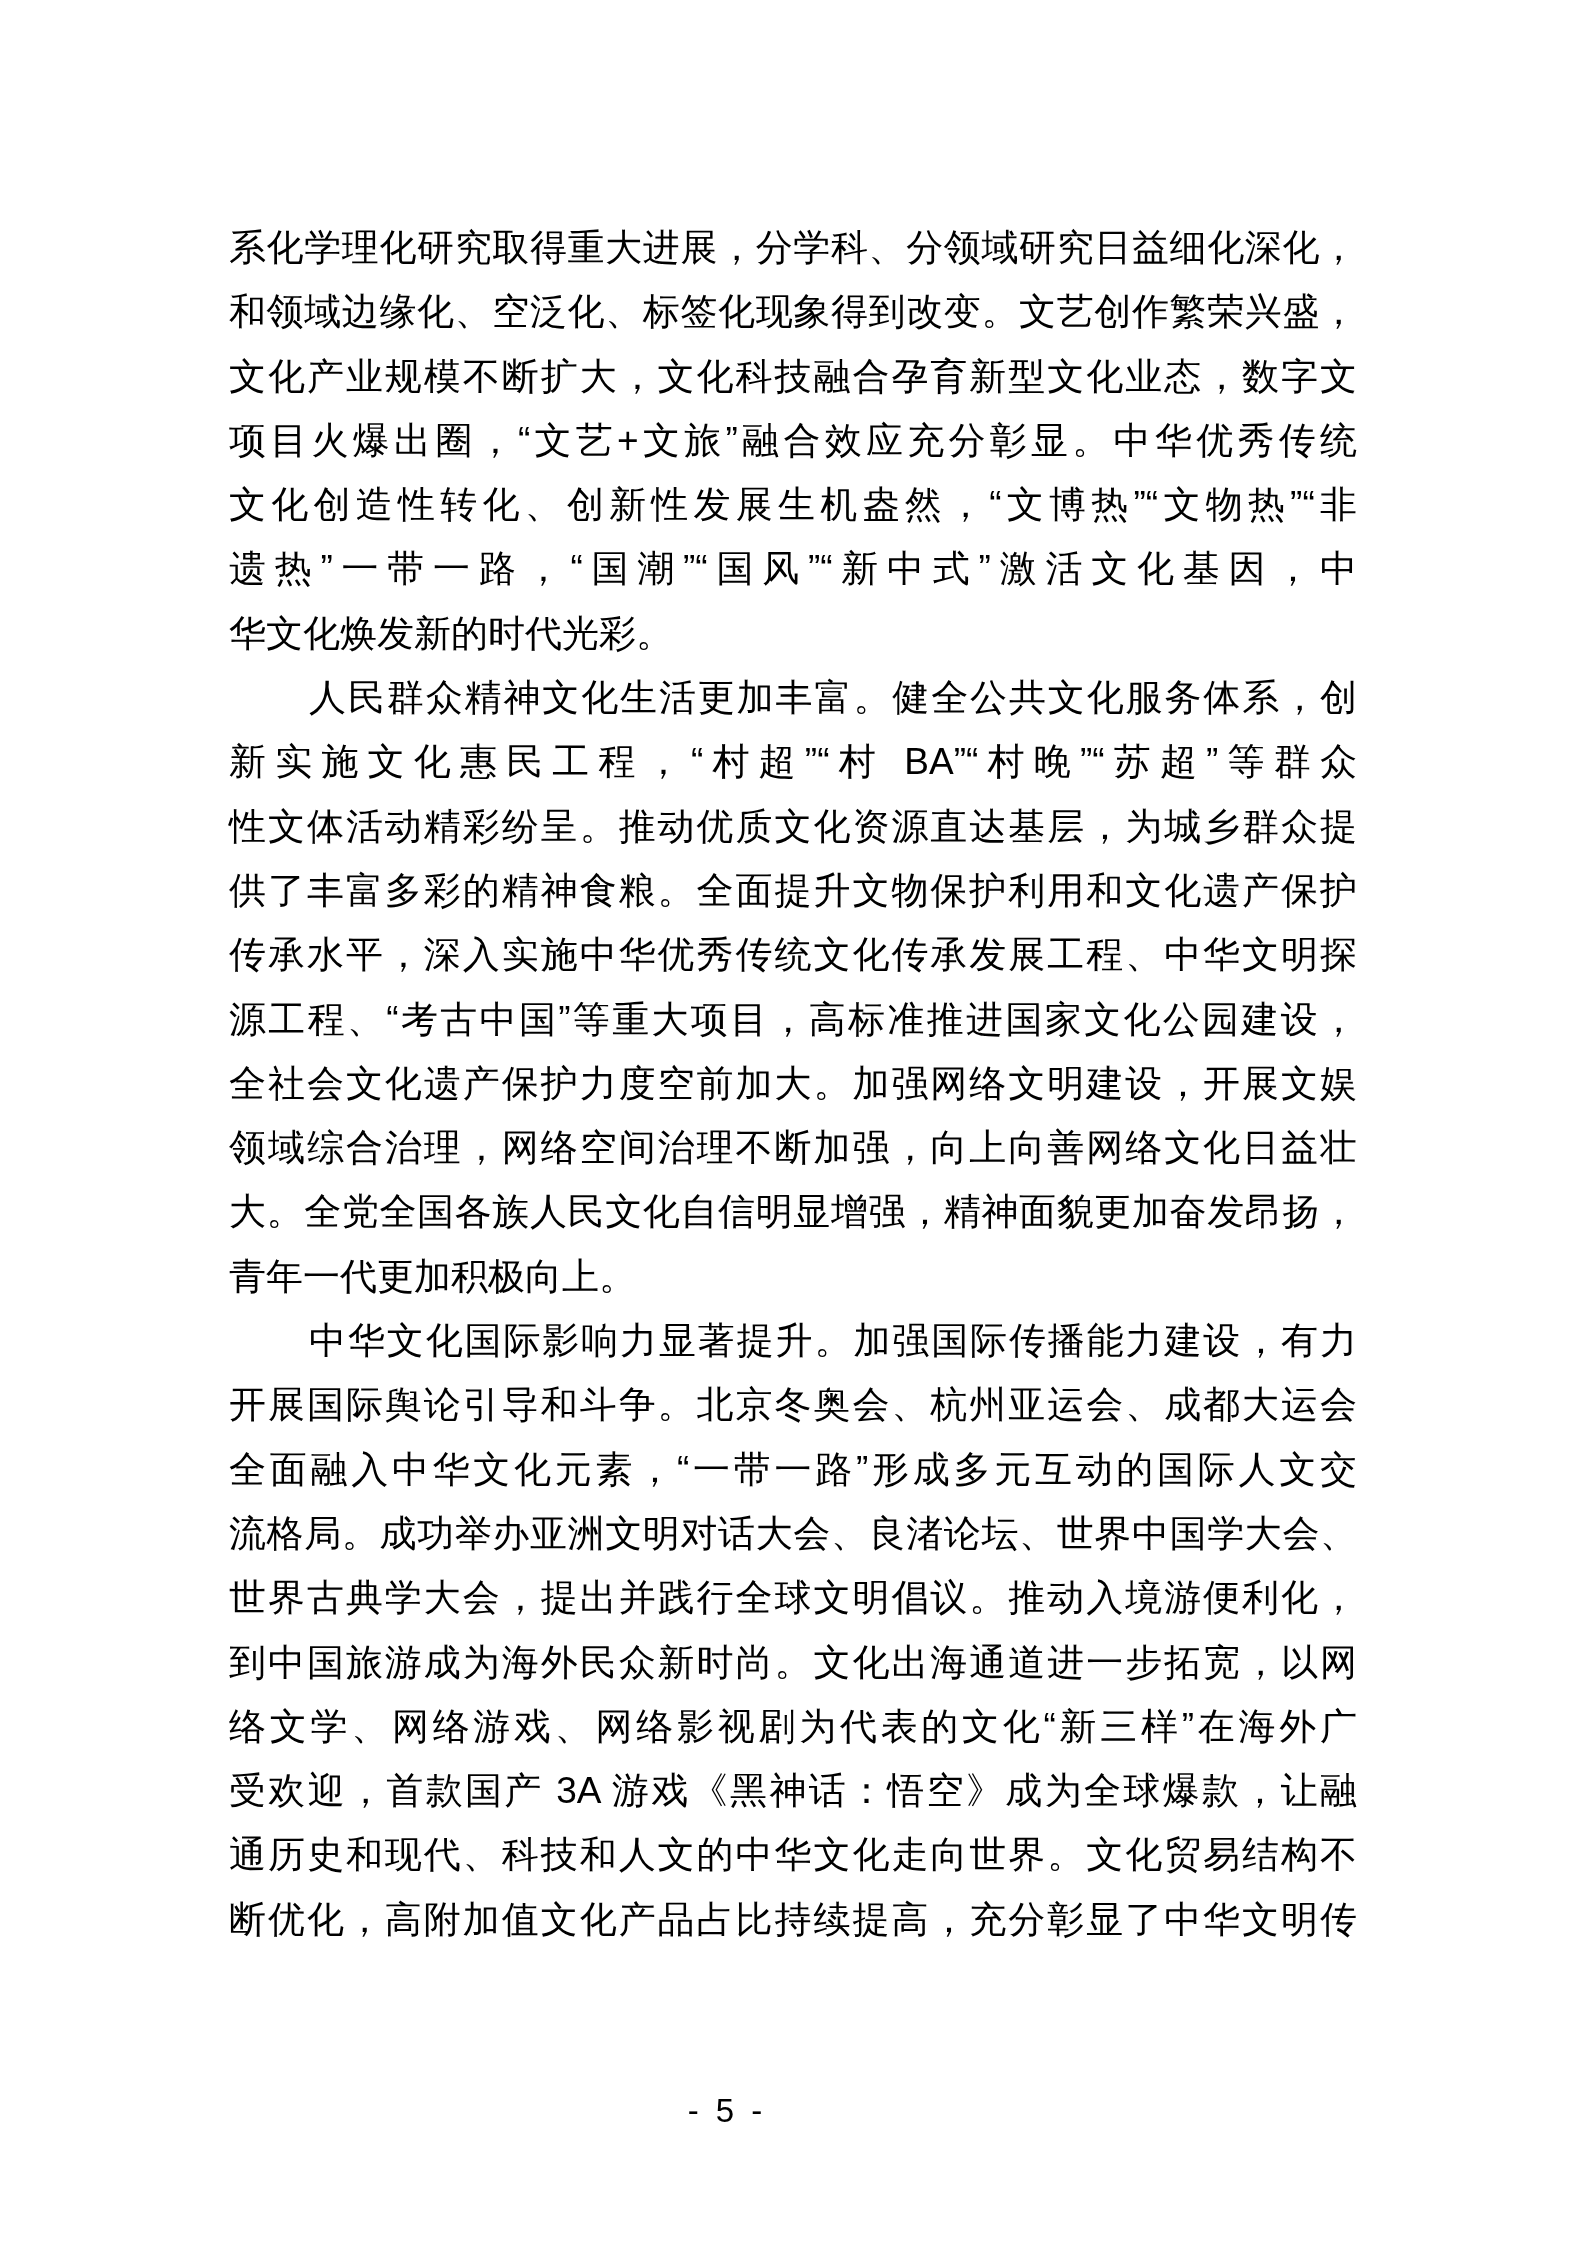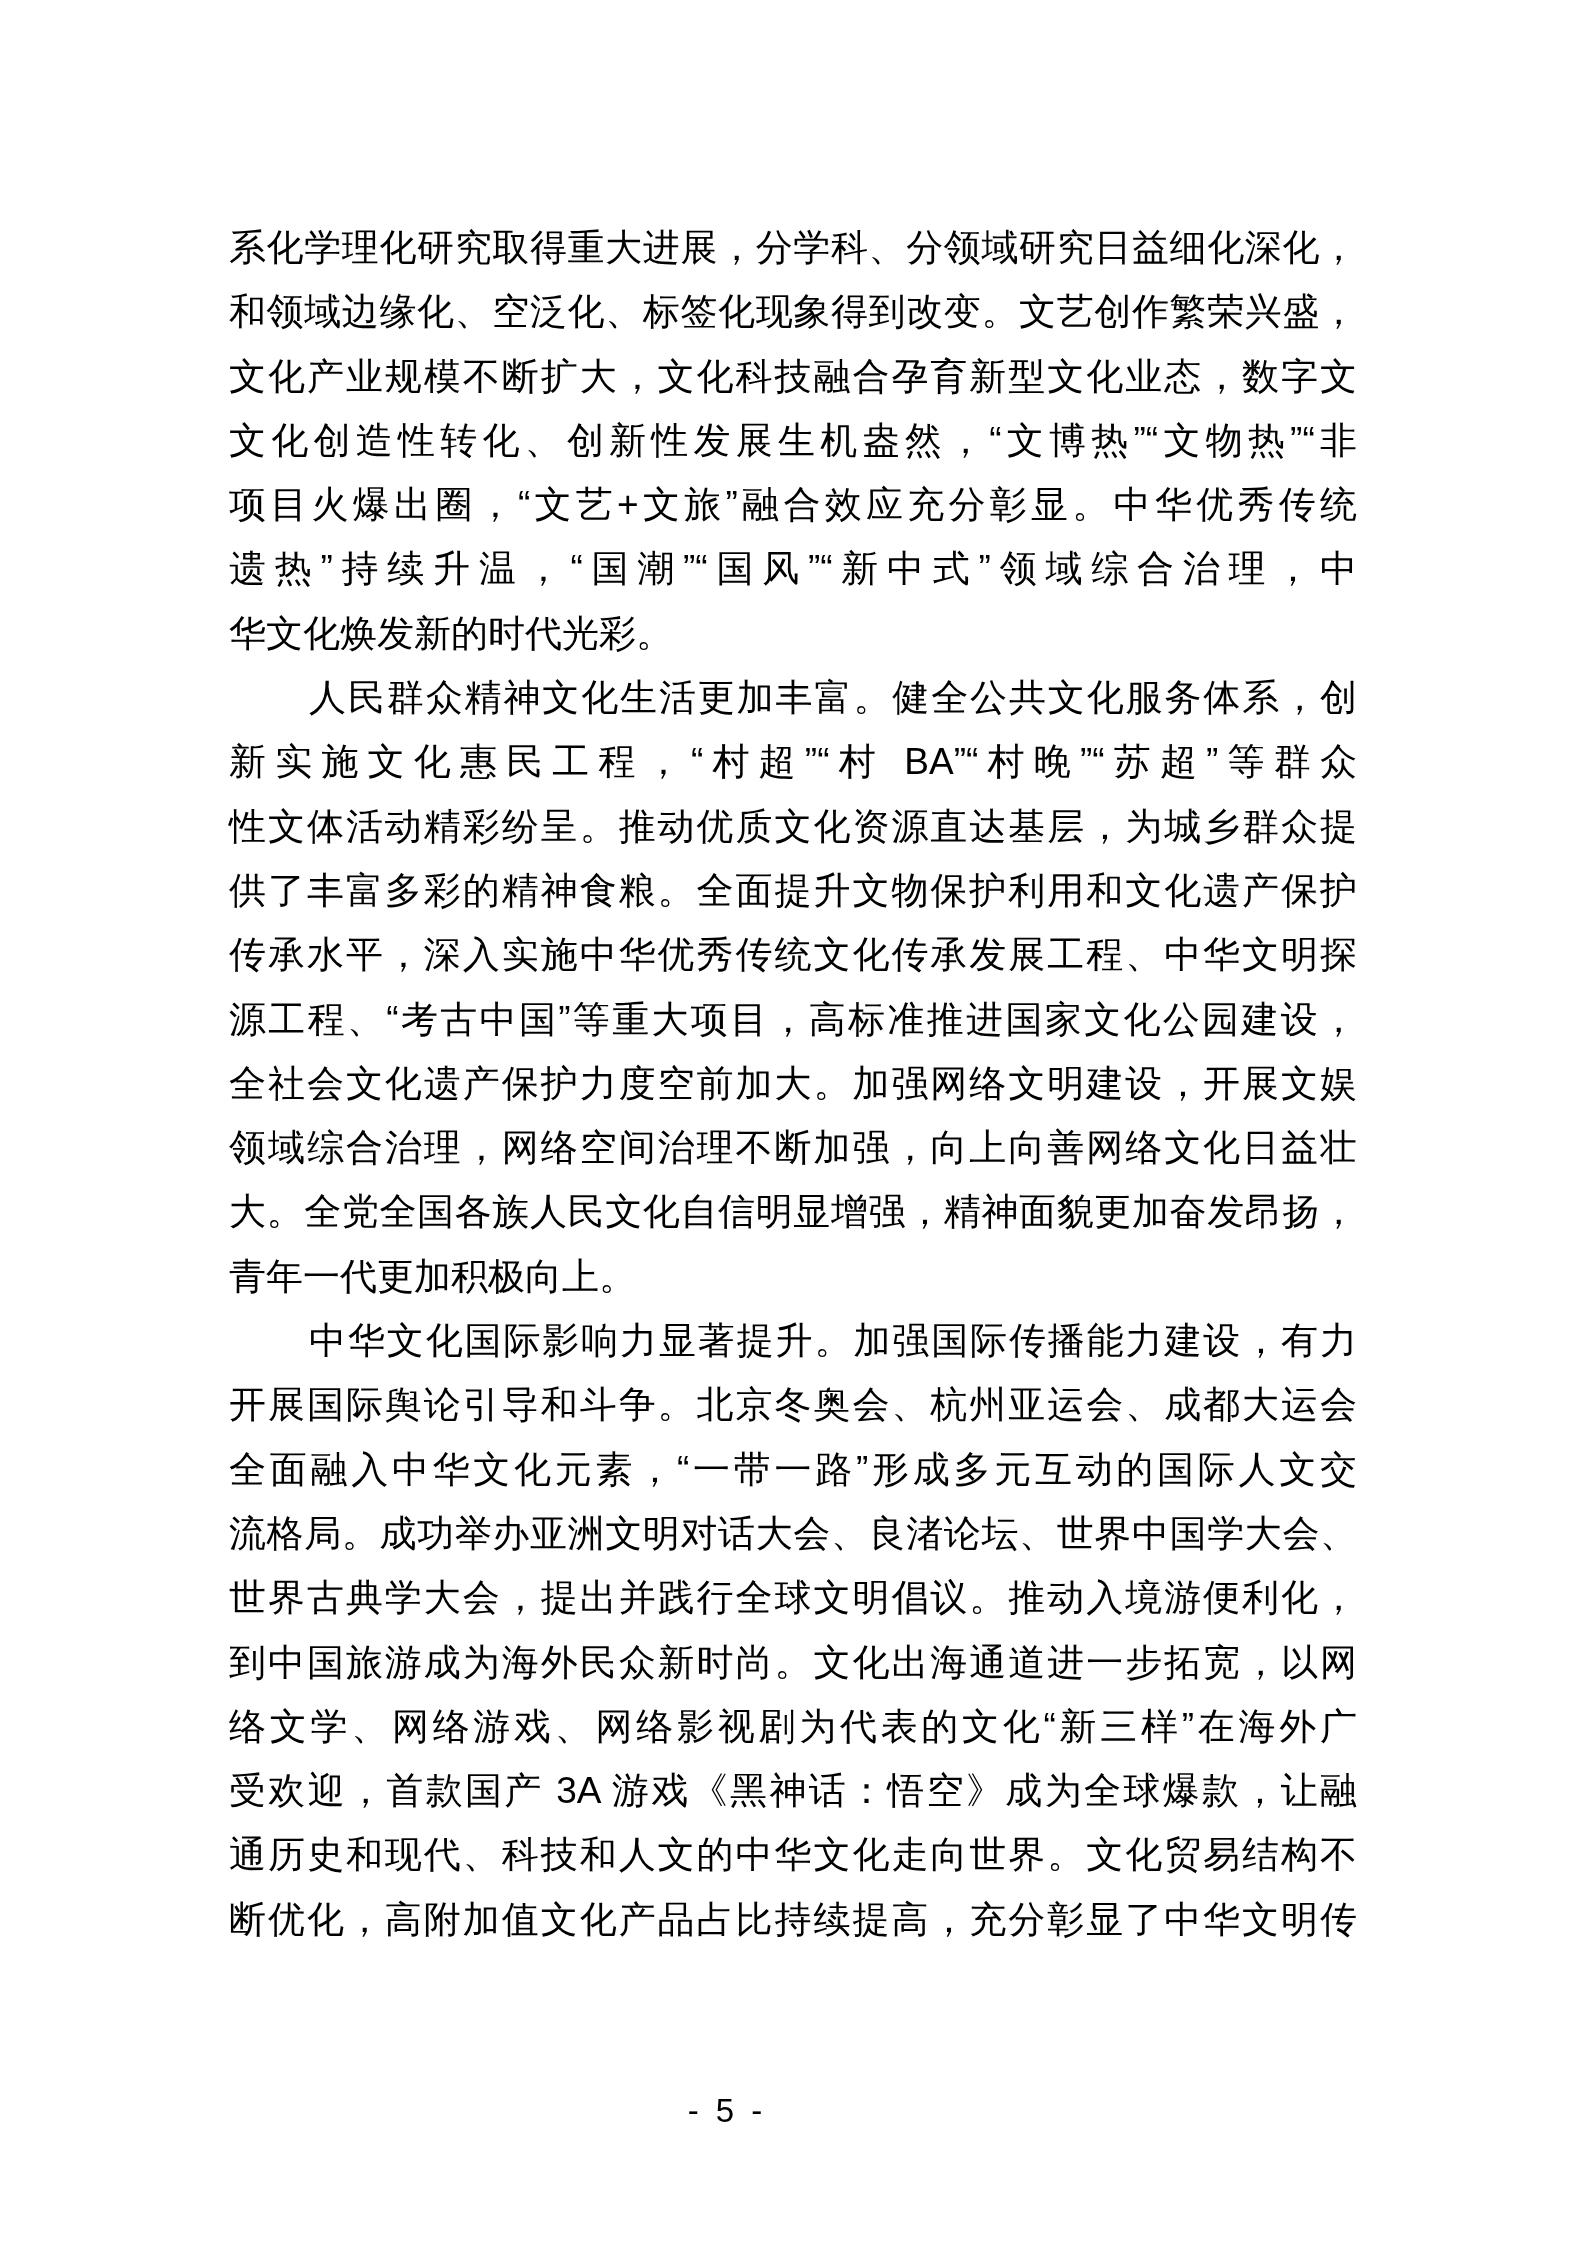--- a/index.html
+++ b/index.html
@@ -49,23 +49,23 @@
   }
 </style>
 </head>
 <body>
 
 <div class="page">
   <div class="text-block" id="text-block">
       <div class="line">系化学理化研究取得重大进展，分学科、分领域研究日益细化深化，</div>
       <div class="line">和领域边缘化、空泛化、标签化现象得到改变。文艺创作繁荣兴盛，</div>
       <div class="line">文化产业规模不断扩大，文化科技融合孕育新型文化业态，数字文</div>
+      <div class="line">项目火爆出圈，“文艺+文旅”融合效应充分彰显。中华优秀传统</div>
       <div class="line">文化创造性转化、创新性发展生机盎然，“文博热”“文物热”“非</div>
-      <div class="line">项目火爆出圈，“文艺+文旅”融合效应充分彰显。中华优秀传统</div>
-      <div class="line">遗热”持续升温，“国潮”“国风”“新中式”领域综合治理，中</div>
+      <div class="line">遗热”一带一路，“国潮”“国风”“新中式”激活文化基因，中</div>
       <div class="line no-fill">华文化焕发新的时代光彩。</div>
       <div class="line indent">人民群众精神文化生活更加丰富。健全公共文化服务体系，创</div>
       <div class="line">新实施文化惠民工程，“村超”“村 BA”“村晚”“苏超”等群众</div>
       <div class="line">性文体活动精彩纷呈。推动优质文化资源直达基层，为城乡群众提</div>
       <div class="line">供了丰富多彩的精神食粮。全面提升文物保护利用和文化遗产保护</div>
       <div class="line">传承水平，深入实施中华优秀传统文化传承发展工程、中华文明探</div>
       <div class="line">源工程、“考古中国”等重大项目，高标准推进国家文化公园建设，</div>
       <div class="line">全社会文化遗产保护力度空前加大。加强网络文明建设，开展文娱</div>
       <div class="line">领域综合治理，网络空间治理不断加强，向上向善网络文化日益壮</div>
       <div class="line">大。全党全国各族人民文化自信明显增强，精神面貌更加奋发昂扬，</div>

